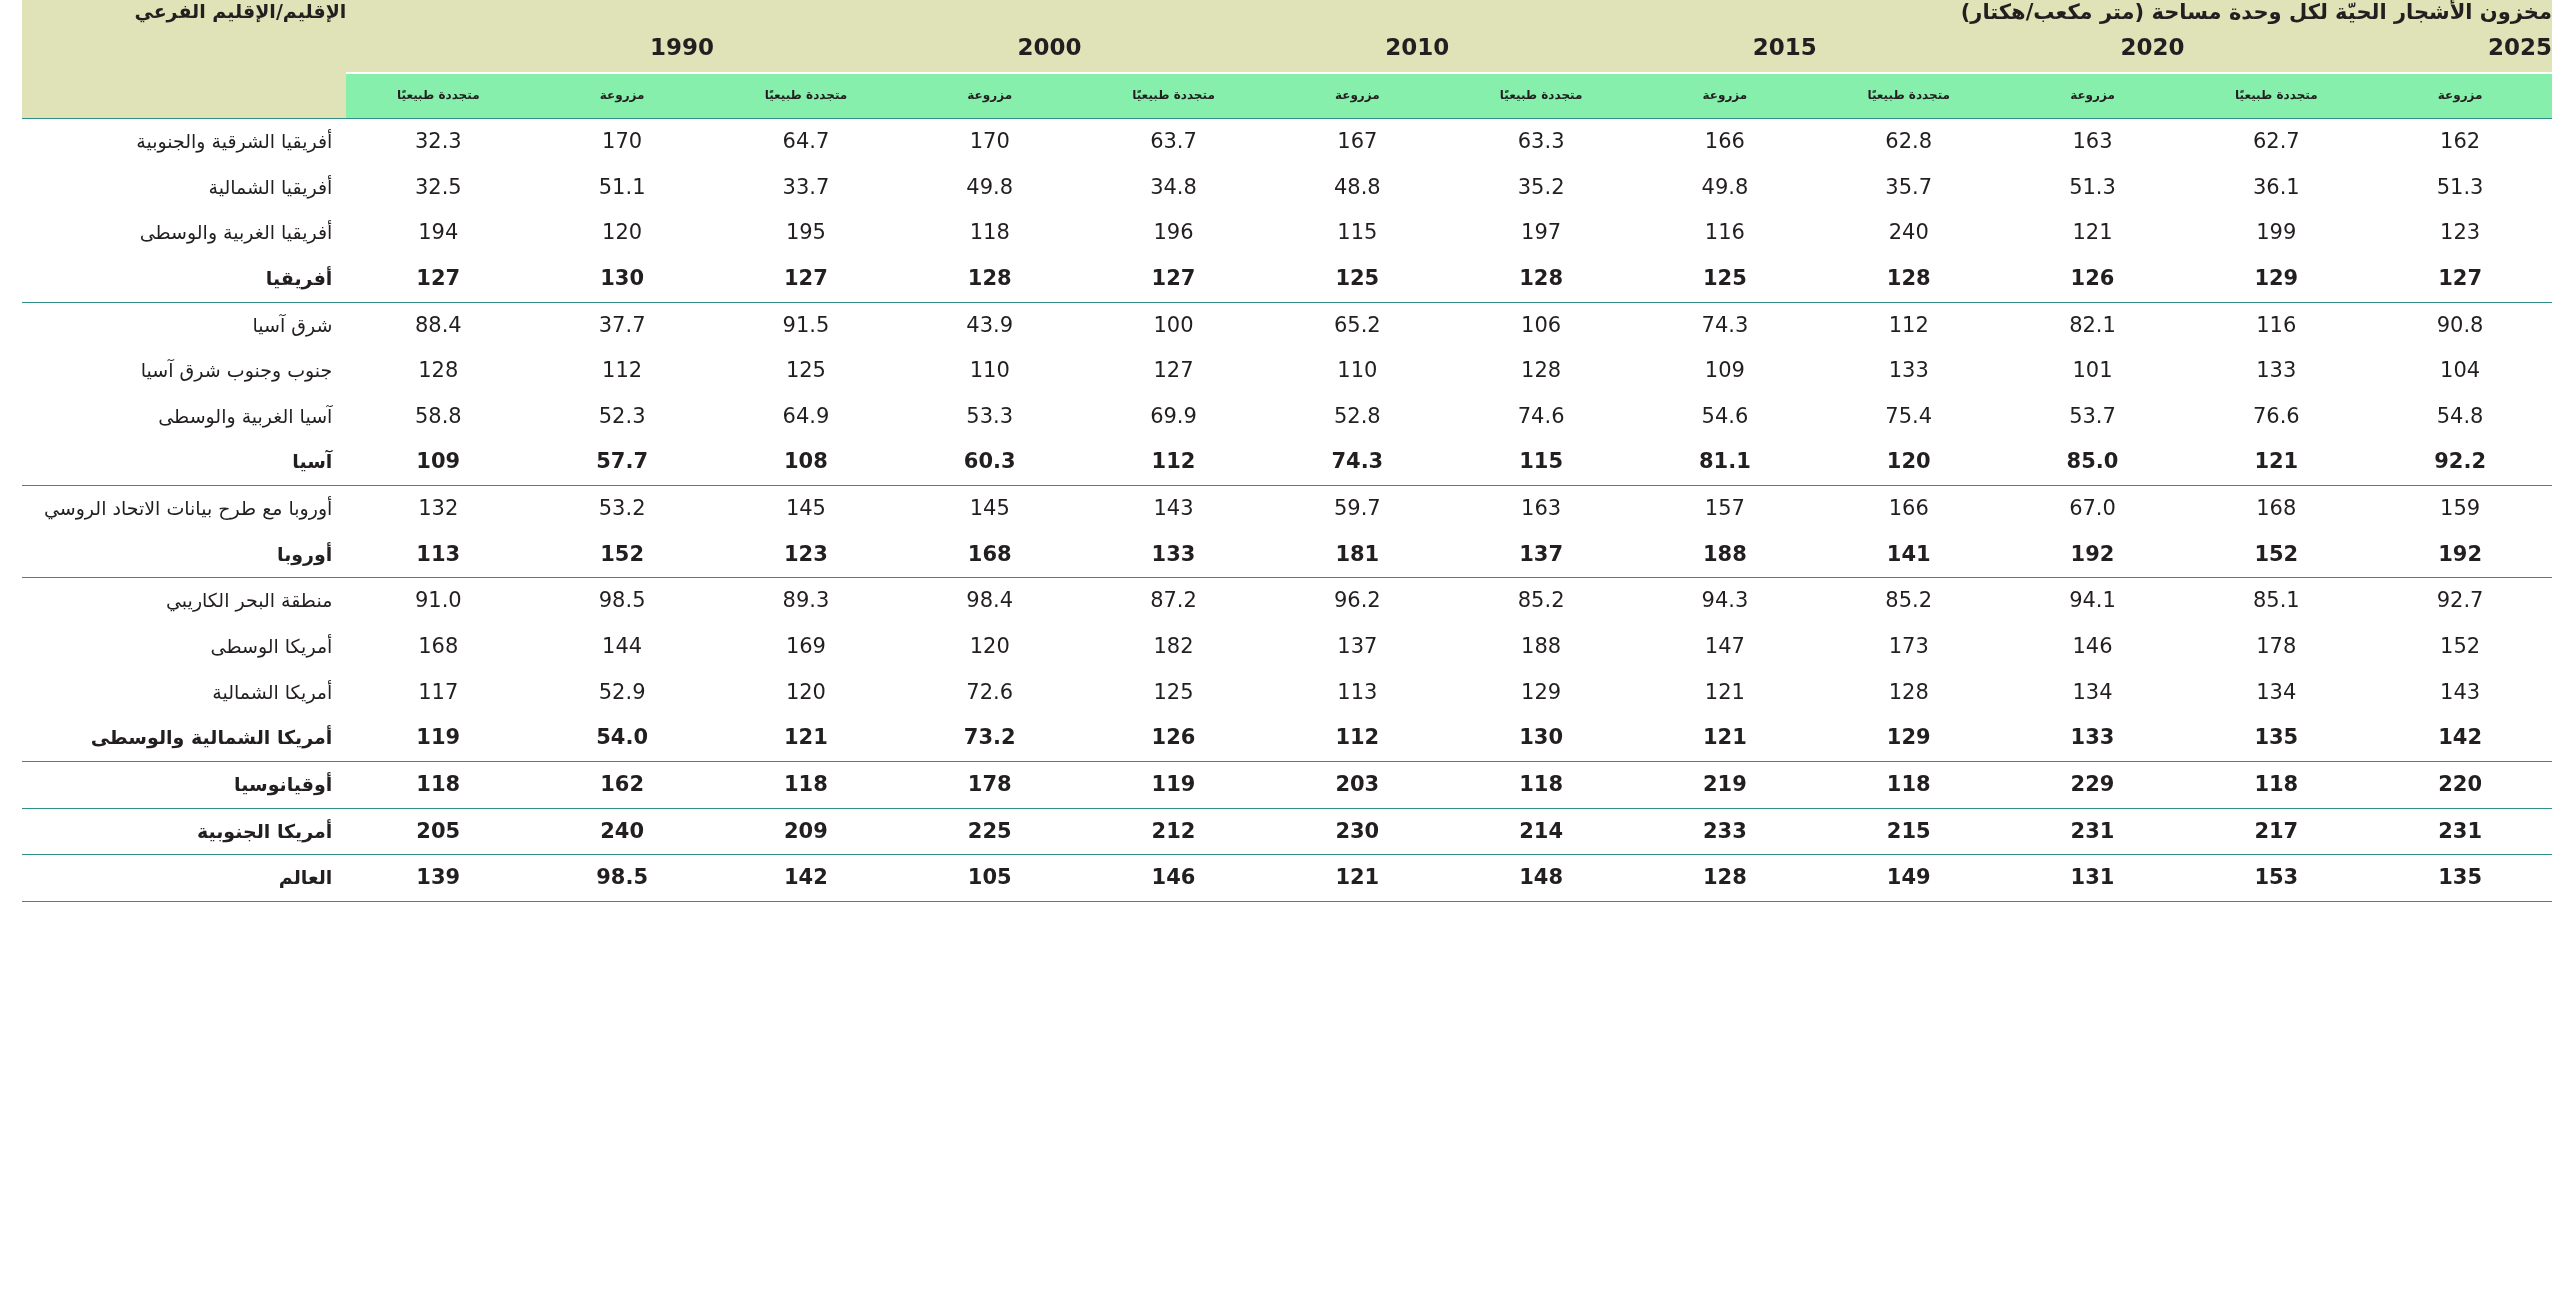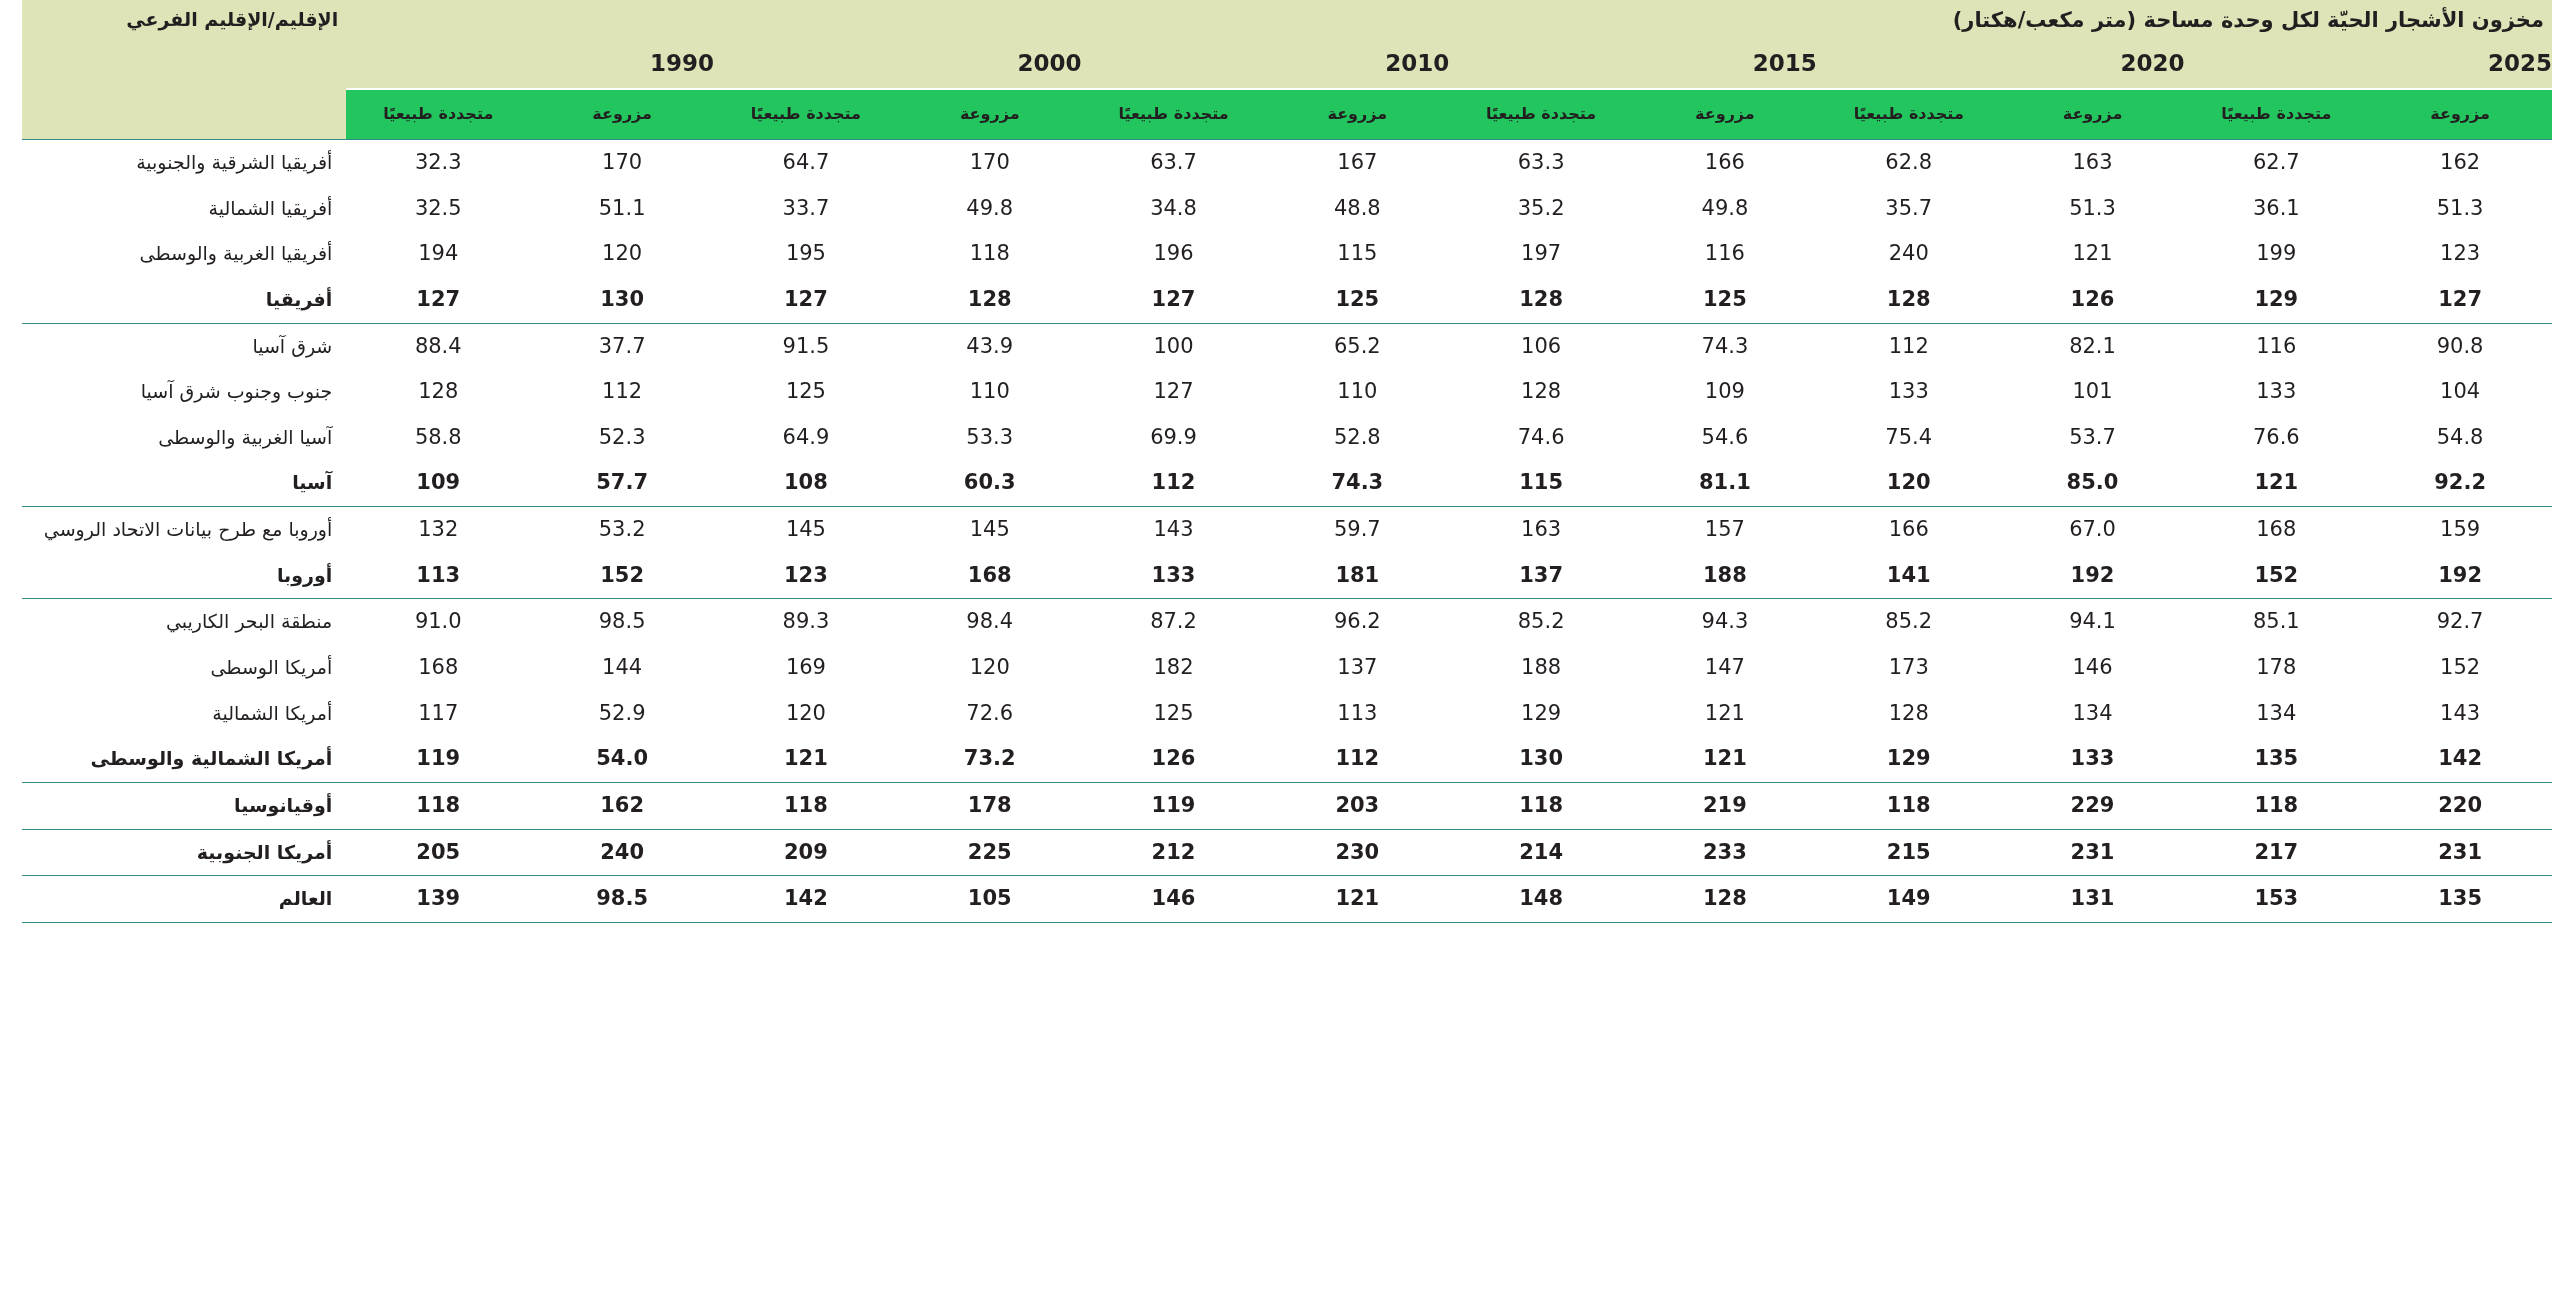--- a/index.html
+++ b/index.html
@@ -23,21 +23,21 @@
   }
   table.data-table {
     border-collapse: collapse;
     width: 2530px;
     margin: 0 20px 0 22px;
     table-layout: fixed;
   }
   
   .hdr-title-row td {
     background: #dfe3b7;
-    padding: 8px;
+    padding: 0;
     margin-top: 24px;
   }
   .title-cell {
     background: #dfe3b7;
     font-size: 21px;
     font-weight: bold;
     color: #231f20;
     padding: 14px 0 12px 0;
     vertical-align: middle;
   }
@@ -55,23 +55,23 @@
     background: #dfe3b7;
     text-align: right;
     font-size: 23px;
     font-weight: bold;
     color: #231f20;
     padding: 10px 0 12px 0;
     border-bottom: 2px solid #ffffff;
     vertical-align: middle;
   }
   .sub-cell {
-    background: #22c55e;
+    background: #86efac;
     text-align: center;
-    font-size: 16px;
+    font-size: 12px;
     font-weight: bold;
     color: #231f20;
     padding: 14px 4px 16px 4px;
     vertical-align: middle;
   }
   
   tbody td {
     font-size: 21px;
     padding: 10px 10px 10px 10px;
     vertical-align: top;

